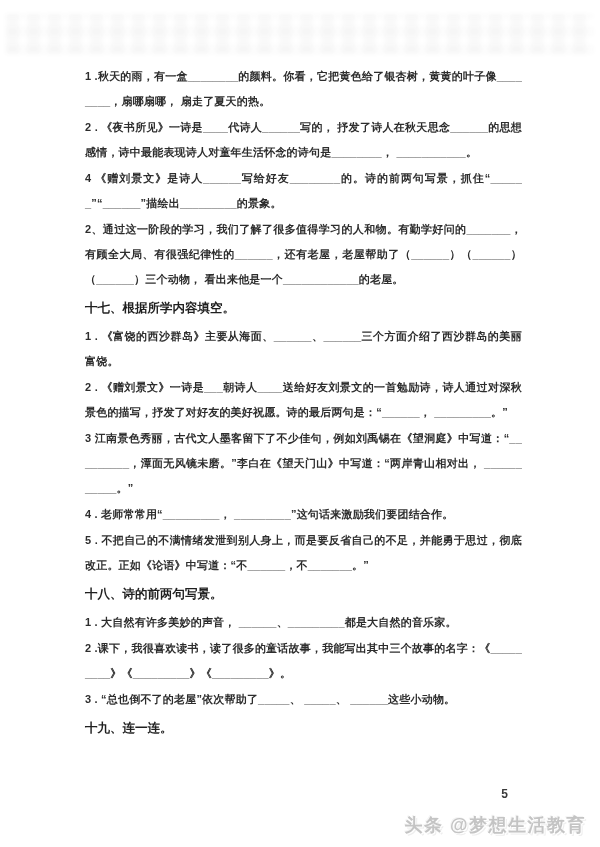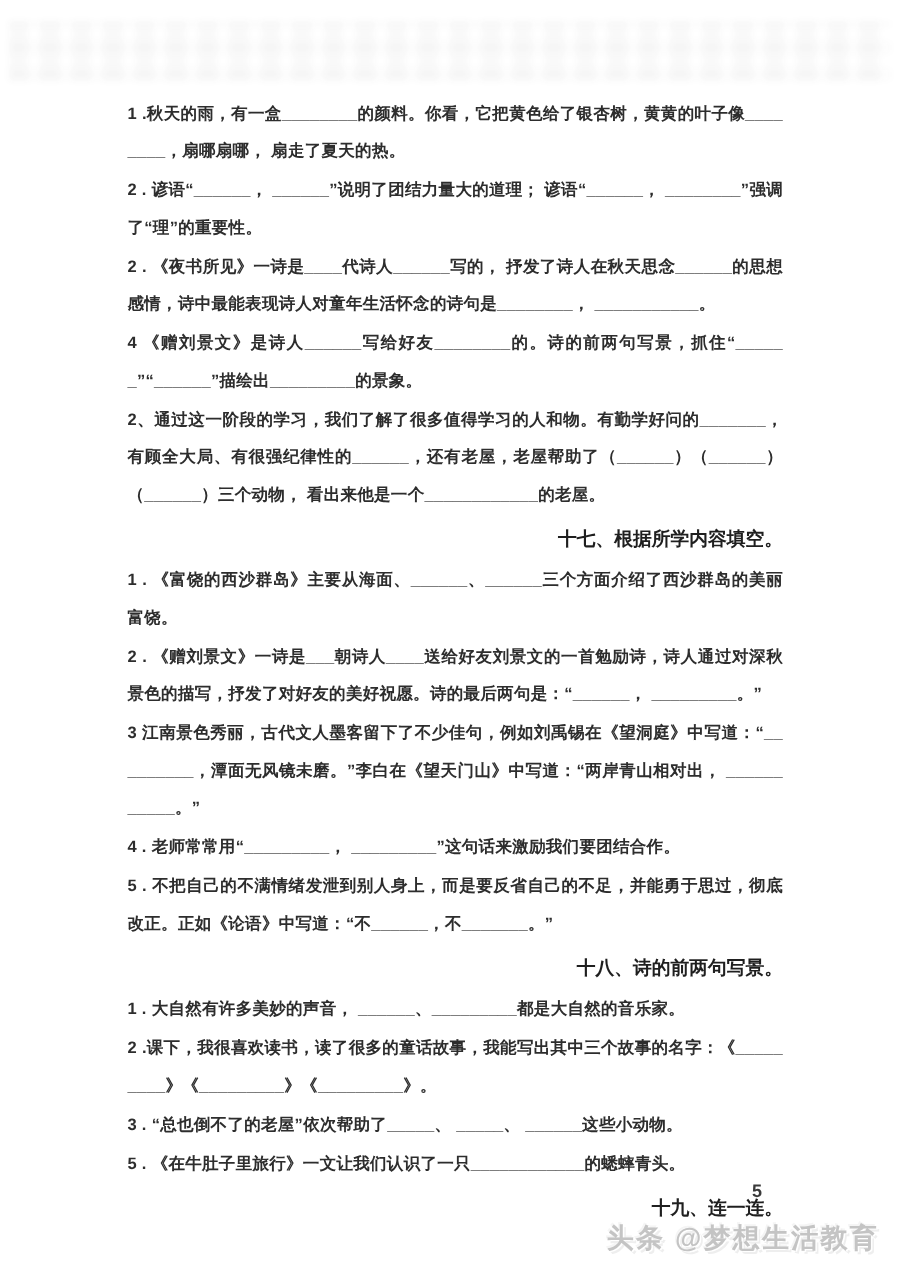--- a/index.html
+++ b/index.html
@@ -36,21 +36,20 @@
     text-align: justify;
     letter-spacing: 0.2px;
     word-break: break-all;
   }
   .sec {
     margin: 3px 0 2px 0;
     font-size: 12.5px;
     line-height: 27px;
     font-weight: bold;
     color: #1f1f1f;
-    text-align: right;
   }
   .pagenum {
     position: absolute;
     right: 92px;
     bottom: 46px;
     font-size: 12px;
     font-weight: bold;
     color: #3a3a3a;
   }
   .watermark {
@@ -67,37 +66,35 @@
 </head>
 <body>
 
 <div class="page">
 
   <div class="bleed"></div>
 
   <main class="content">
 
     <p class="q">1 .秋天的雨，有一盒________的颜料。你看，它把黄色给了银杏树，黄黄的叶子像________，扇哪扇哪， 扇走了夏天的热。</p>
-    <p class="q">2 . 谚语“______， ______”说明了团结力量大的道理； 谚语“______， ________”强调了“理”的重要性。</p>
     <p class="q">2 . 《夜书所见》一诗是____代诗人______写的， 抒发了诗人在秋天思念______的思想感情，诗中最能表现诗人对童年生活怀念的诗句是________， ___________。</p>
     <p class="q">4 《赠刘景文》是诗人______写给好友________的。诗的前两句写景，抓住“______”“______”描绘出_________的景象。</p>
     <p class="q">2、通过这一阶段的学习，我们了解了很多值得学习的人和物。有勤学好问的_______， 有顾全大局、有很强纪律性的______，还有老屋，老屋帮助了（______）（______）（______）三个动物， 看出来他是一个____________的老屋。</p>
 
     <h2 class="sec">十七、根据所学内容填空。</h2>
     <p class="q">1 . 《富饶的西沙群岛》主要从海面、______、______三个方面介绍了西沙群岛的美丽富饶。</p>
     <p class="q">2 . 《赠刘景文》一诗是___朝诗人____送给好友刘景文的一首勉励诗，诗人通过对深秋景色的描写，抒发了对好友的美好祝愿。诗的最后两句是：“______， _________。”</p>
     <p class="q">3 江南景色秀丽，古代文人墨客留下了不少佳句，例如刘禹锡在《望洞庭》中写道：“_________，潭面无风镜未磨。”李白在《望天门山》中写道：“两岸青山相对出， ___________。”</p>
     <p class="q">4 . 老师常常用“_________， _________”这句话来激励我们要团结合作。</p>
     <p class="q">5 . 不把自己的不满情绪发泄到别人身上，而是要反省自己的不足，并能勇于思过，彻底改正。正如《论语》中写道：“不______，不_______。”</p>
 
     <h2 class="sec">十八、诗的前两句写景。</h2>
     <p class="q">1 . 大自然有许多美妙的声音， ______、_________都是大自然的音乐家。</p>
     <p class="q">2 .课下，我很喜欢读书，读了很多的童话故事，我能写出其中三个故事的名字：《_________》《_________》《_________》。</p>
     <p class="q">3 . “总也倒不了的老屋”依次帮助了_____、 _____、 ______这些小动物。</p>
-    <p class="q">5 . 《在牛肚子里旅行》一文让我们认识了一只____________的蟋蟀青头。</p>
 
     <h2 class="sec">十九、连一连。</h2>
 
   </main>
 
   <span class="pagenum">5</span>
   <div class="watermark">头条 @梦想生活教育</div>
 
 </div>
 

